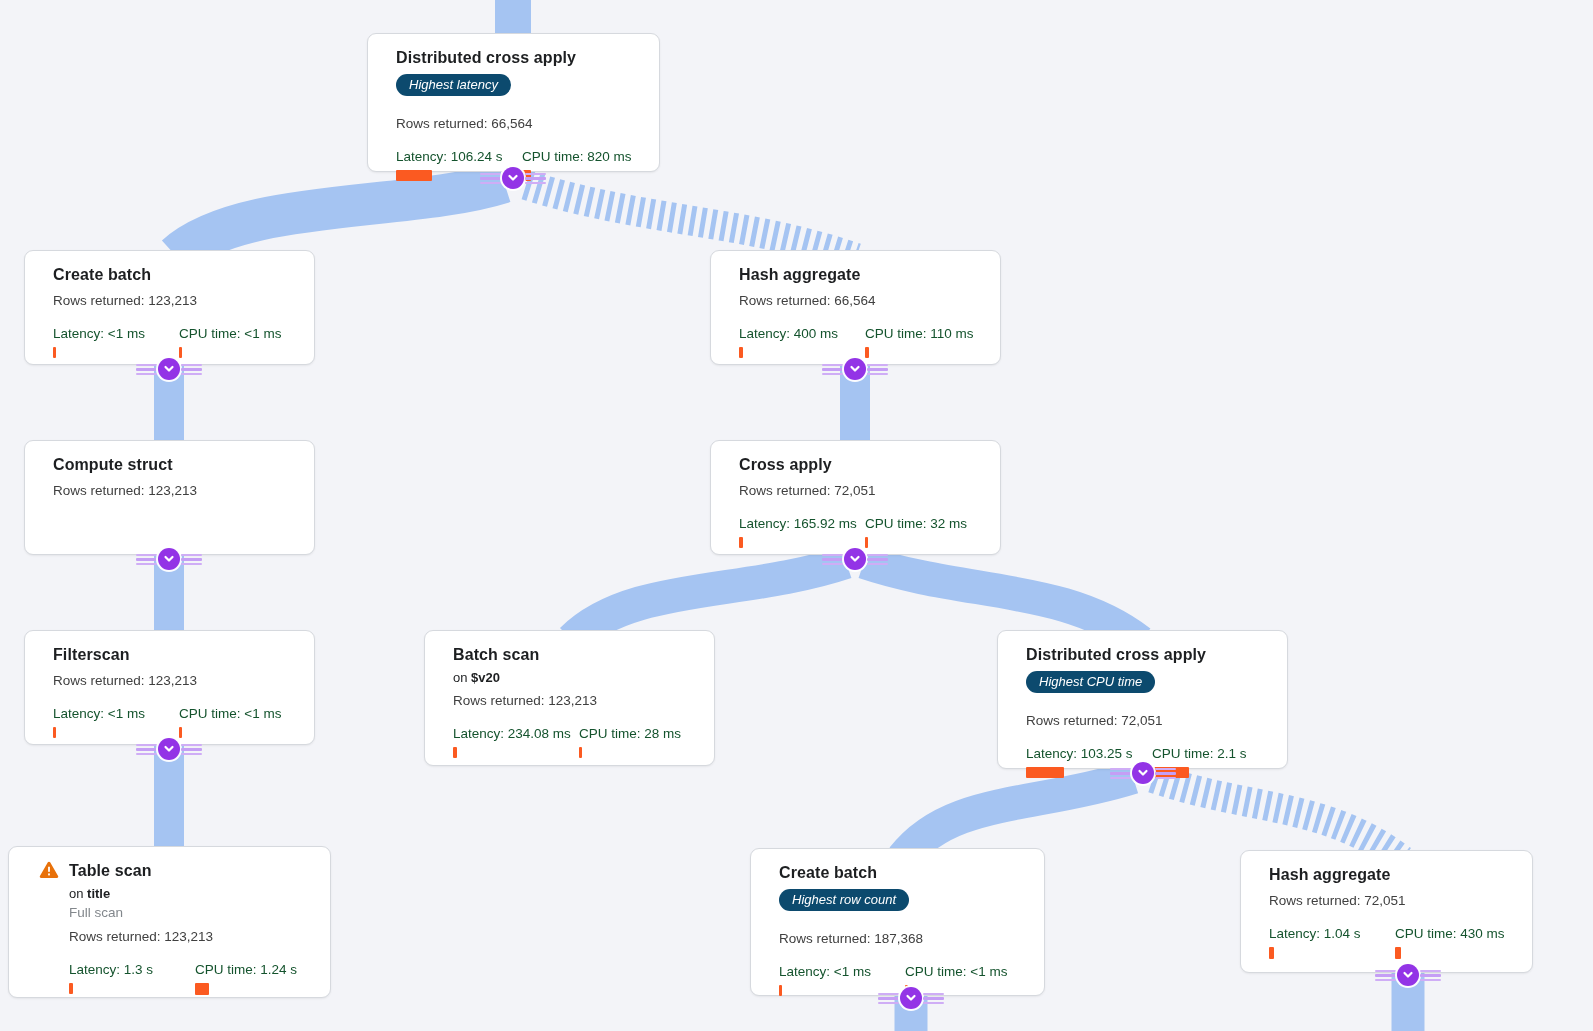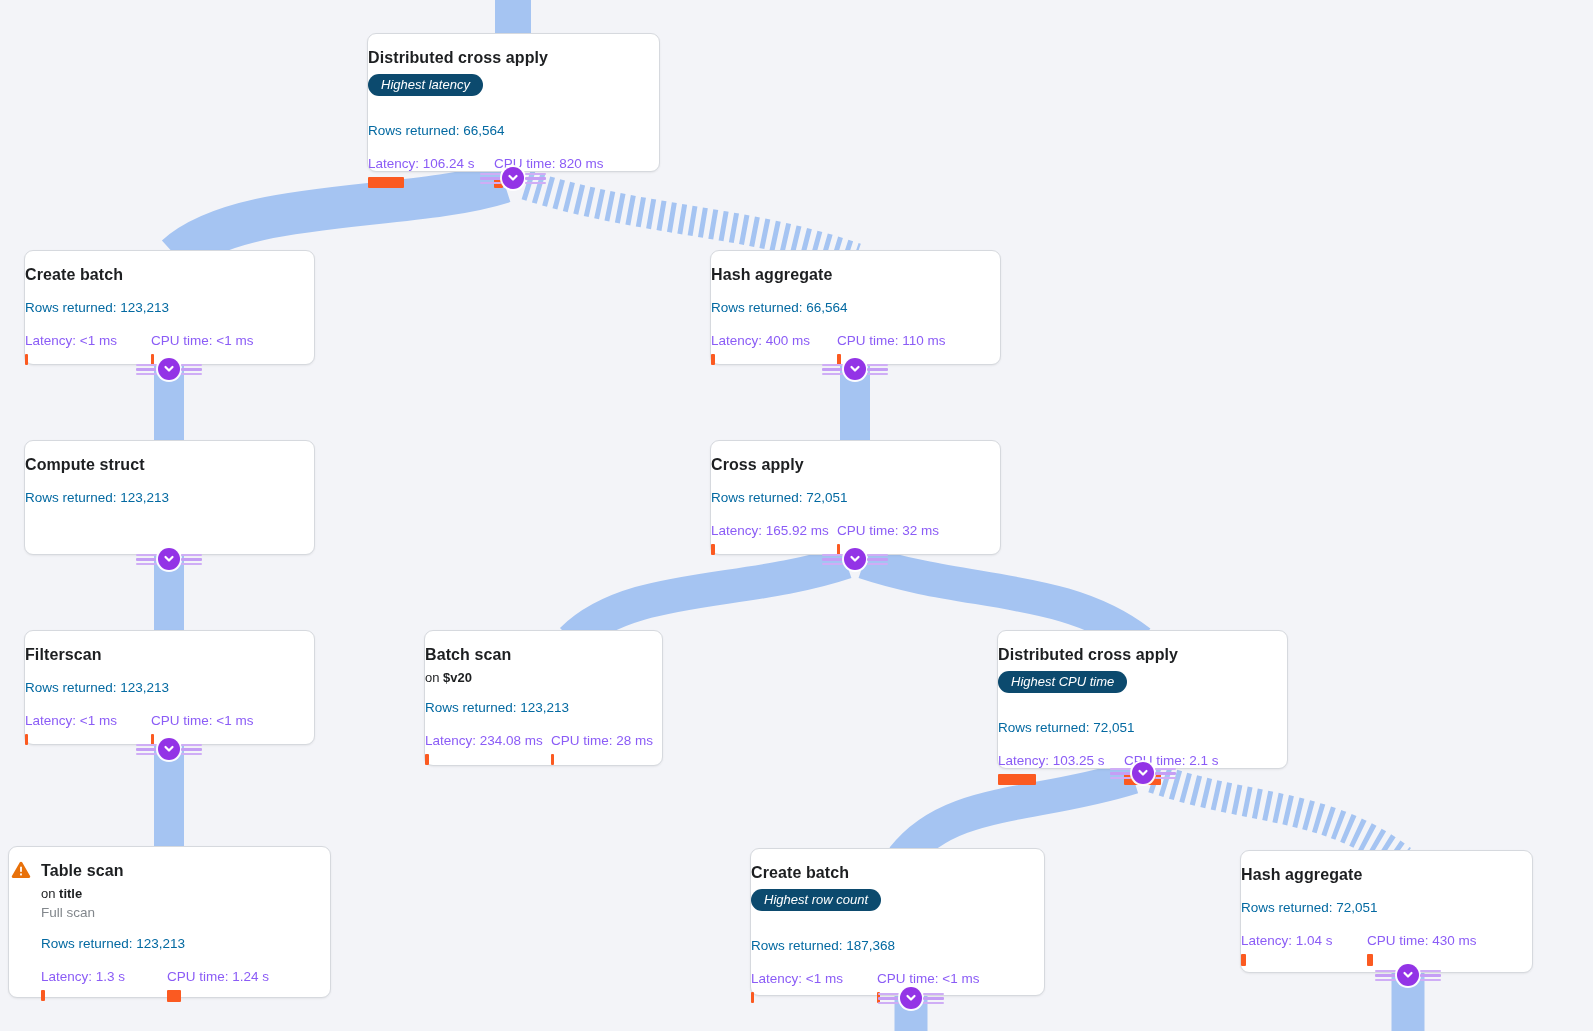--- a/index.html
+++ b/index.html
@@ -2,38 +2,38 @@
 <html><head>
 <meta charset="utf-8">
 <style>
   html,body{margin:0;padding:0;background:#f3f4f8;font-family:"Liberation Sans",sans-serif;}
   #canvas{position:relative;width:1593px;height:1031px;overflow:hidden;background:#f3f4f8;}
   #edges{position:absolute;left:0;top:0;z-index:0;}
 
   .node{
     position:absolute;z-index:1;background:#ffffff;
     border:1px solid #d6d9de;border-radius:9px;
-    box-sizing:border-box;padding:13px 16px 12px 0;
+    box-sizing:border-box;padding:13px 16px 12px 28px;
     box-shadow:0 1px 2px rgba(60,64,67,.08);
     cursor:pointer;
   }
   .title-row{display:flex;align-items:flex-start;}
   .warn-wrap{flex:0 0 auto;margin:1px 10px 0 2px;}
   .content{flex:1 1 auto;min-width:0;}
   .n-title{font-size:16px;font-weight:700;color:#1d1f21;line-height:22px;letter-spacing:.1px;}
   .badge{display:inline-block;margin:5px 0 13px 0;background:#0c4a6e;color:#ffffff;
     font-size:13px;line-height:16px;padding:3px 13px;border-radius:12px;font-style:italic;}
   .on-line{font-size:13px;color:#1d1f21;margin-top:3px;line-height:17px;}
   .on-line b{font-weight:700;}
   .note-line{font-size:13.5px;color:#82878c;margin-top:2px;line-height:18px;}
-  .rows-line{font-size:13.5px;color:#0369a1;margin-top:13px;line-height:18px;}
+  .rows-line{font-size:13.5px;color:#404040;margin-top:6px;line-height:18px;}
   .stats{display:flex;margin-top:15px;}
   .stat{flex:0 0 126px;}
   .stat + .stat{flex:1 1 auto;}
-  .stat-label{font-size:13.5px;color:#8b5cf6;line-height:17px;white-space:nowrap;}
+  .stat-label{font-size:13.5px;color:#14532d;line-height:17px;white-space:nowrap;}
   .stat-bar{margin-top:5px;height:11px;background:#fb5a21;border-radius:1px;}
 
   .connector{position:absolute;z-index:2;transform:translate(-50%,-50%);
     display:flex;align-items:center;cursor:pointer;}
   .c-lines{display:flex;flex-direction:column;justify-content:center;row-gap:2px;width:21px;}
   .c-lines span{display:block;height:2px;background:#cfadf6;border-radius:1px;}
   .c-lines span.mid{height:3px;background:#c59ef5;}
   .c-circle{width:22px;height:22px;border-radius:50%;background:#9334e6;
     box-shadow:0 0 0 2px rgba(255,255,255,.95);display:flex;align-items:center;justify-content:center;
     margin:0 1px;}
@@ -177,21 +177,21 @@
           <div class="stat-bar" style="width: 4px;"></div>
         </div>
         <div class="stat">
           <div class="stat-label">CPU time: 32 ms</div>
           <div class="stat-bar" style="width: 3px;"></div>
         </div>
       </div>
     </div>
   </div>
 
-  <div class="node" style="left:424px;top:630px;width:239px;height:136px">
+  <div class="node" style="left:424px;top:630px;width:291px;height:136px">
     <div class="content">
       <div class="n-title">Batch scan</div>
       <div class="on-line">
         <span>on</span> <b>$v20</b>
       </div>
       <div class="rows-line">Rows returned: 123,213</div>
       <div class="stats">
         <div class="stat">
           <div class="stat-label">Latency: 234.08 ms</div>
           <div class="stat-bar" style="width: 4px;"></div>

